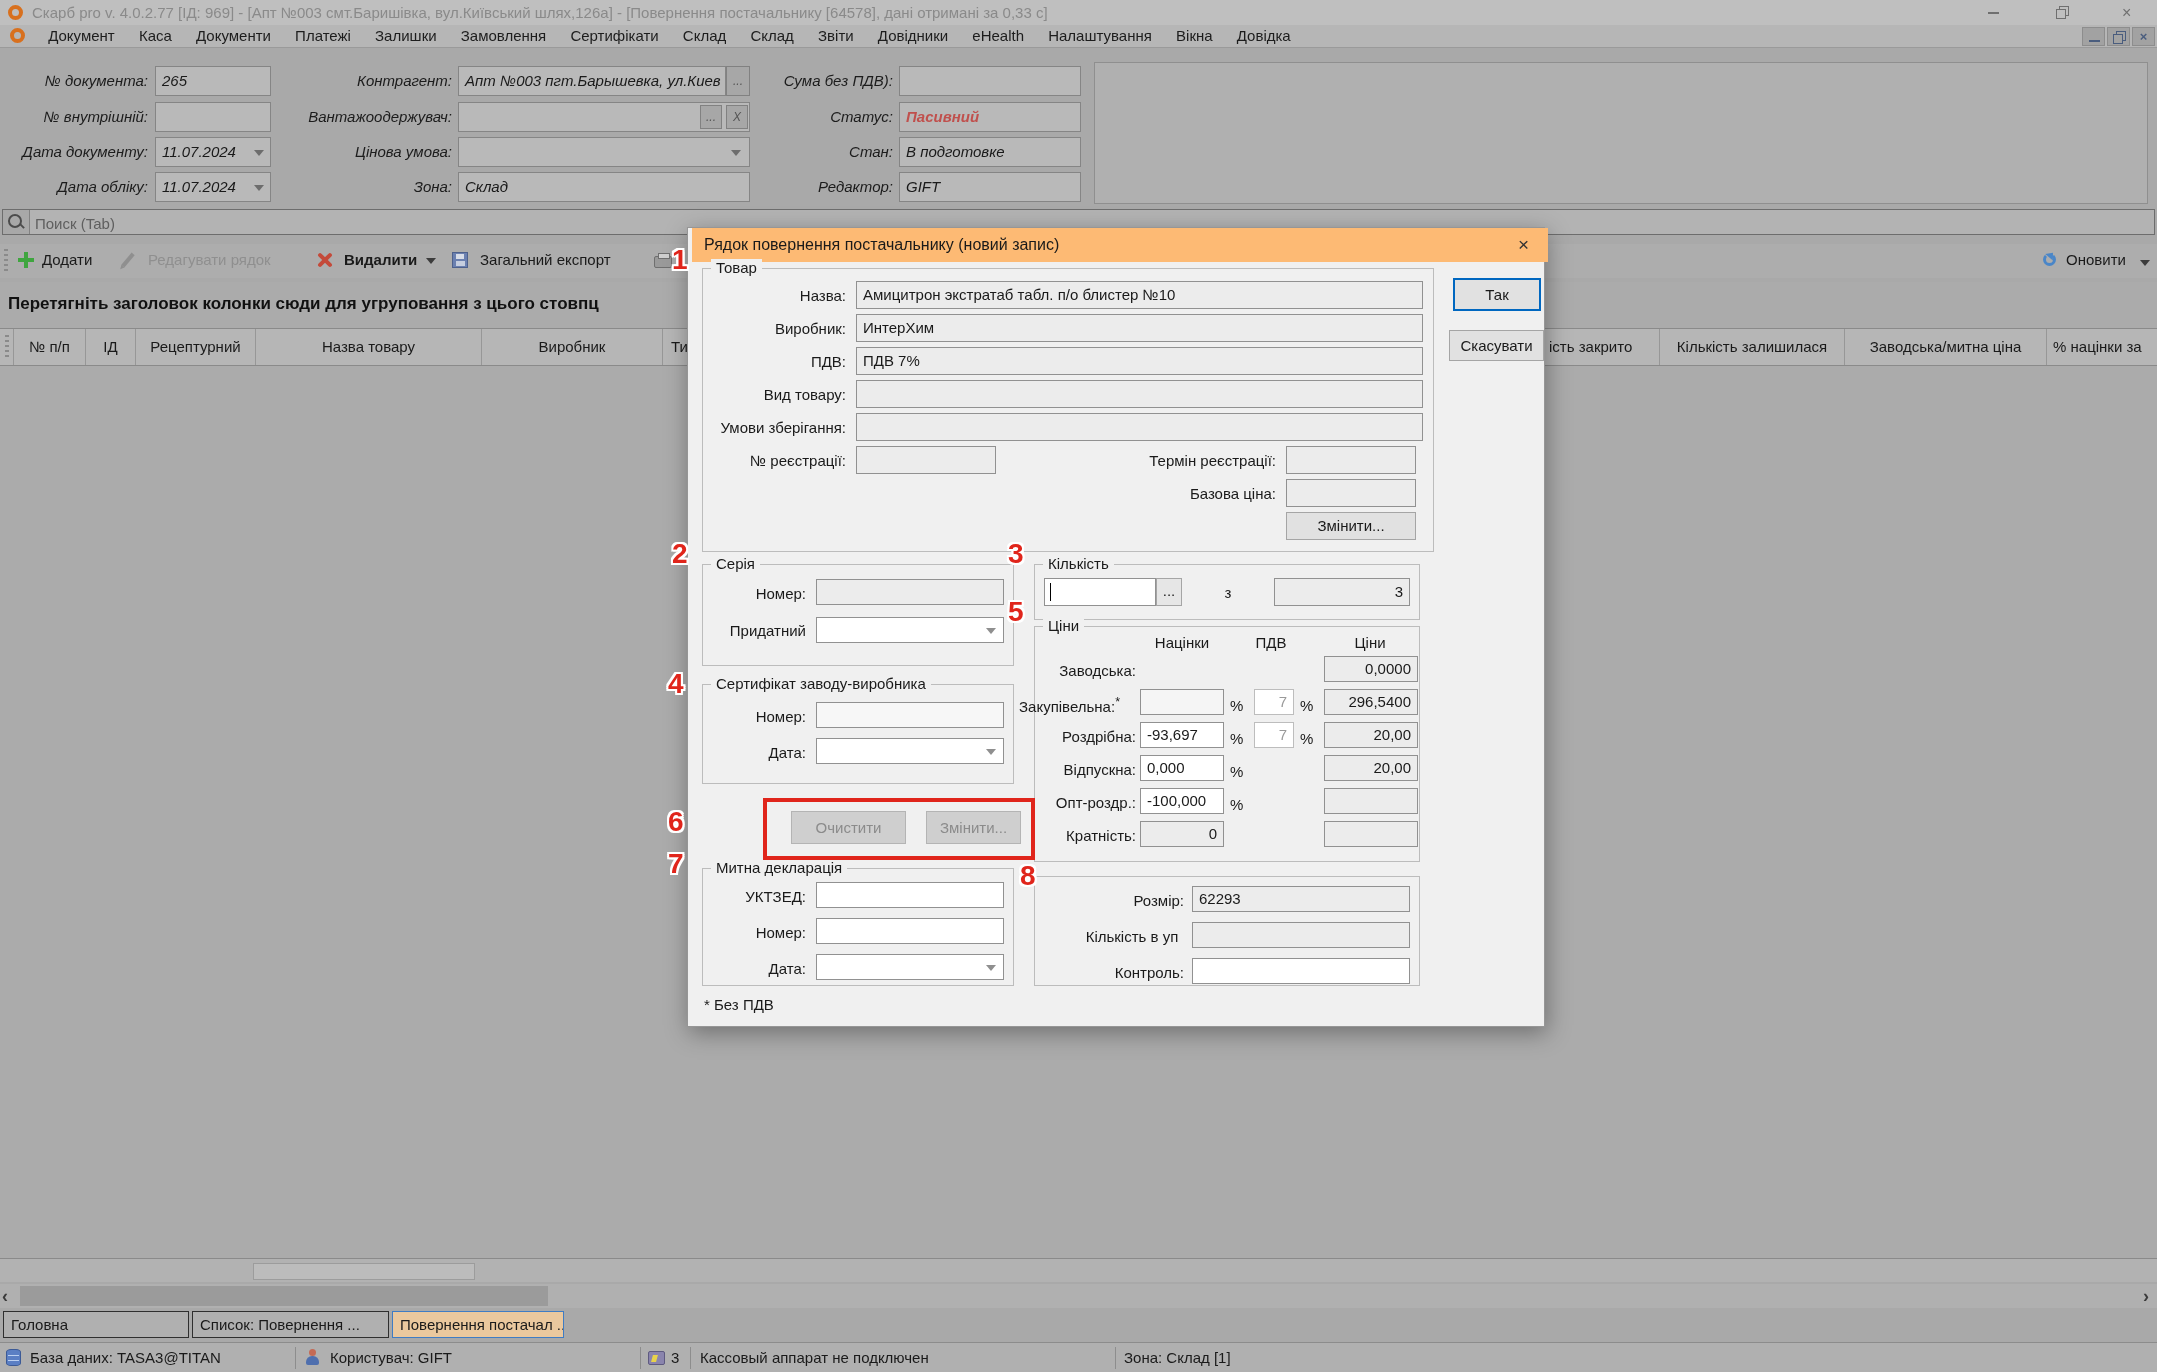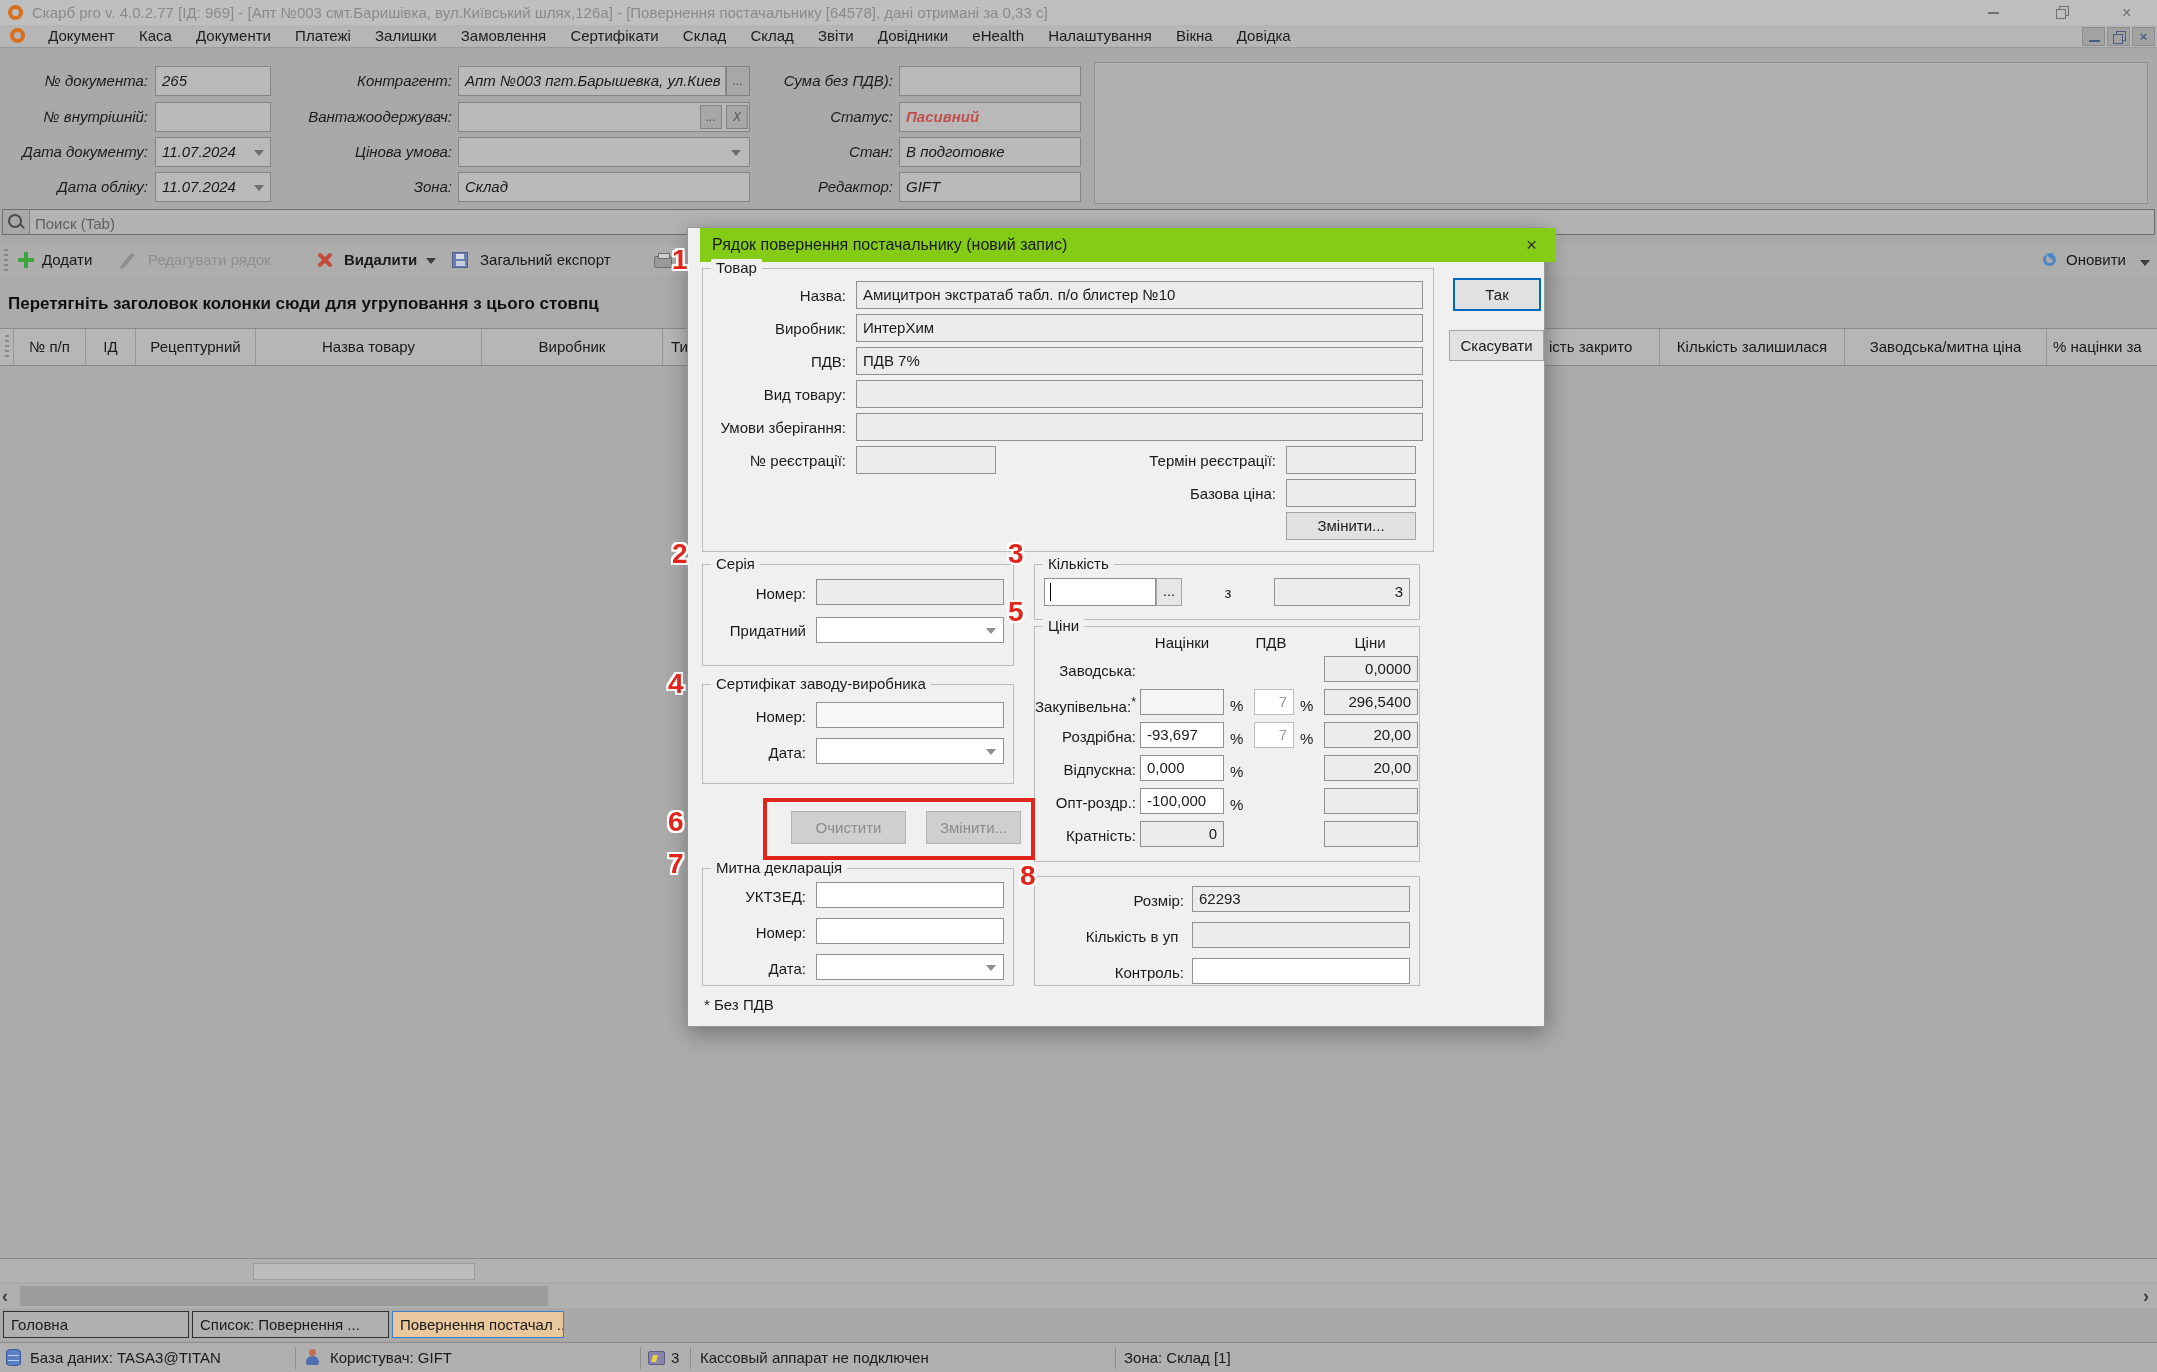--- a/index.html
+++ b/index.html
@@ -52,21 +52,21 @@
   .tabsrow{position:absolute;left:0;top:1310px;width:2157px;height:31px;background:#a9a9a9;}
   .tab{position:absolute;top:1px;height:27px;box-sizing:border-box;background:#b0b0b0;border:1px solid #2f2f2f;
        font-size:15px;line-height:25px;padding:0 7px;white-space:nowrap;overflow:hidden;}
   .statusbar{position:absolute;left:0;top:1342px;width:2157px;height:30px;background:#b0b0b0;
              border-top:1px solid #8c8c8c;font-size:15px;line-height:30px;}
   .sb-sep{position:absolute;top:4px;width:1px;height:22px;background:#8d8d8d;}
 
   
   .dlg{position:absolute;left:687px;top:227px;width:858px;height:800px;background:#f0f0f0;
        border:1px solid #969696;box-sizing:border-box;box-shadow:2px 6px 22px rgba(0,0,0,.35);}
-  .dlg-title{position:absolute;left:12px;top:0;width:100%;height:34px;background:#84cc16;}
+  .dlg-title{position:absolute;left:4px;top:0;width:100%;height:34px;background:#fdba74;}
   .dlg-title-text{position:absolute;left:12px;top:0;font-size:16px;line-height:34px;color:#1a1a1a;white-space:nowrap;}
   .dlg-close{position:absolute;right:2px;top:0;width:45px;height:33px;text-align:center;font-size:19px;
              line-height:33px;color:#333;}
   .grp{position:absolute;border:1px solid #bcbcbc;box-sizing:border-box;}
   .legend{position:absolute;top:-10px;left:8px;background:#f0f0f0;padding:0 5px;font-size:15px;color:#1a1a1a;white-space:nowrap;}
   .dlbl{position:absolute;font-size:15px;text-align:right;white-space:nowrap;color:#1a1a1a;}
   .dfld{position:absolute;height:28px;box-sizing:border-box;background:#ececec;border:1px solid #919191;
         font-size:15px;line-height:26px;padding:0 6px;white-space:nowrap;overflow:hidden;}
   .dfld.white{background:#fff;}
   .dfld.small{height:26px;line-height:24px;}
@@ -334,21 +334,21 @@
     <div class="grp" style="left:346px;top:398px;width:386px;height:236px;">
       <span class="legend">Ціни</span>
     </div>
     <span class="dlbl" style="left:452px;top:406px;width:84px;text-align:center;">Націнки</span>
     <span class="dlbl" style="left:560px;top:406px;width:46px;text-align:center;">ПДВ</span>
     <span class="dlbl" style="left:636px;top:406px;width:92px;text-align:center;">Ціни</span>
 
     <span class="dlbl" style="left:340px;top:434px;width:108px;">Заводська:</span>
     <div class="dfld small num" style="left:636px;top:428px;width:94px;">0,0000</div>
 
-    <span class="dlbl" style="left:340px;top:467px;width:108px;"><span>Закупівельна:</span><sup>*</sup></span>
+    <span class="dlbl" style="left:324px;top:467px;width:108px;"><span>Закупівельна:</span><sup>*</sup></span>
     <div class="dfld small" style="left:452px;top:461px;width:84px;background:#f5f5f5;"></div>
     <span class="pct" style="left:542px;top:469px;">%</span>
     <div class="dfld small num gray-text white" style="left:566px;top:461px;width:40px;">7</div>
     <span class="pct" style="left:612px;top:469px;">%</span>
     <div class="dfld small num" style="left:636px;top:461px;width:94px;">296,5400</div>
 
     <span class="dlbl" style="left:340px;top:500px;width:108px;">Роздрібна:</span>
     <div class="dfld small num white" style="left:452px;top:494px;width:84px;text-align:left;">-93,697</div>
     <span class="pct" style="left:542px;top:502px;">%</span>
     <div class="dfld small num gray-text white" style="left:566px;top:494px;width:40px;">7</div>

